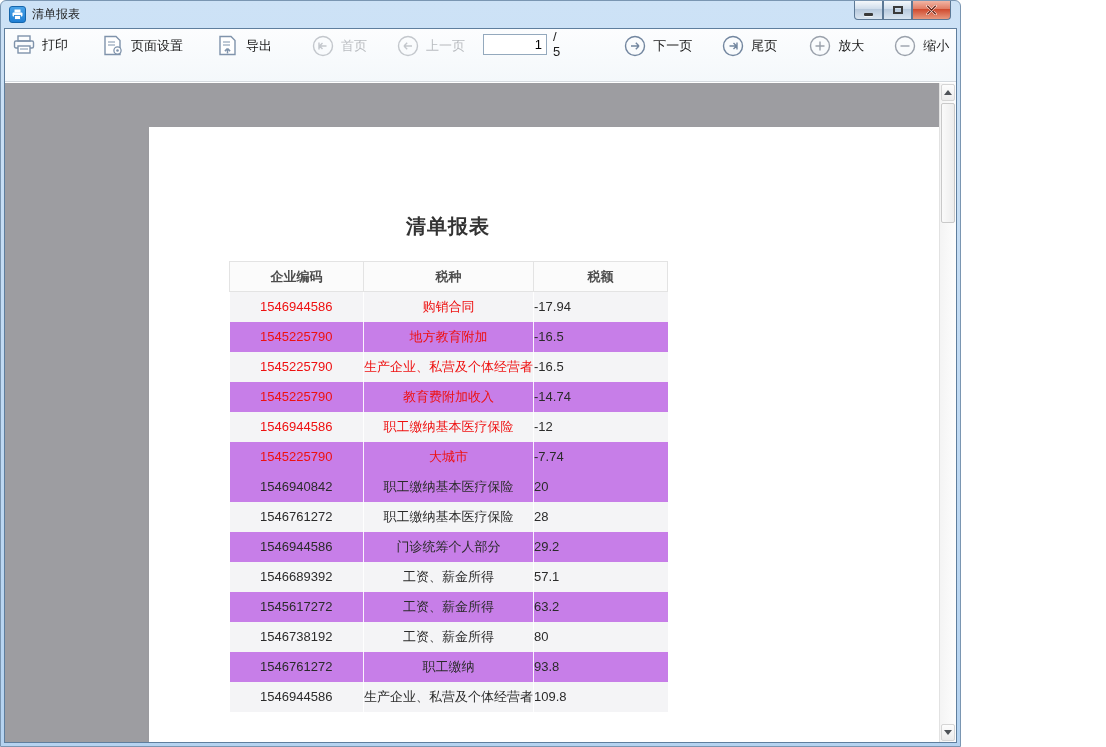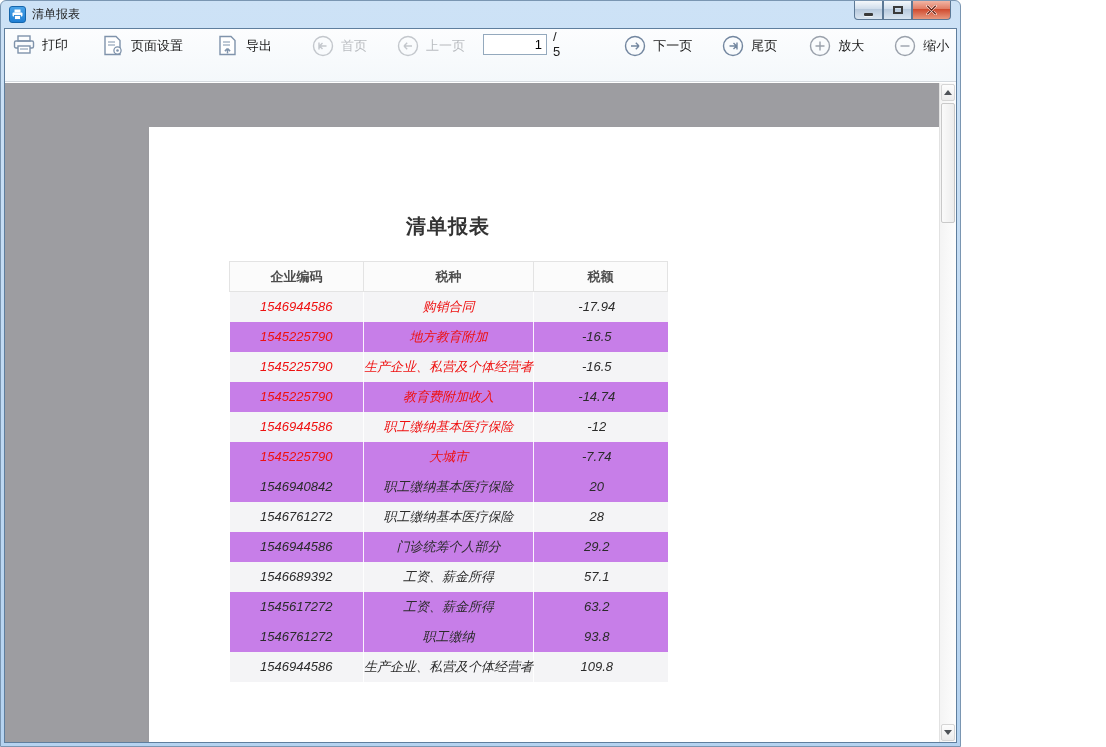--- a/index.html
+++ b/index.html
@@ -67,22 +67,22 @@
 
   table.report { border-collapse:collapse; width:438px; table-layout:fixed;
     font-size:13px; }
   table.report col.c1 { width:134px; }
   table.report col.c2 { width:170px; }
   table.report col.c3 { width:134px; }
   table.report th { height:30px; font-weight:bold; color:#4d4d4d;
     background:#fbfbfb; border:1px solid #e3e3e3; text-align:center; }
   table.report td { height:30px; text-align:center; color:#2b2b2b;
     border-right:1px solid rgba(255,255,255,.9); }
-  table.report td:last-child { border-right:none; text-align:center; padding-right:8px; }
-  table.report tbody tr { background:#f4f4f6;font-style:italic; }
+  table.report td:last-child { border-right:none; text-align:left; padding-right:8px; }
+  table.report tbody tr { background:#f4f4f6; }
   table.report tbody tr.alt { background:#c77ee8; }
   table.report tbody tr.neg td.f-code,
   table.report tbody tr.neg td.f-tax { color:#ee1111; }
 
   
   .scrollbar { position:absolute; top:0; bottom:0; right:0; width:17px;
     background:linear-gradient(90deg,#f4f4f4,#fdfdfd); border-left:1px solid #e2e2e2; }
   .sb-btn { position:absolute; left:1px; right:1px; height:17px;
     border:1px solid #d5d5d5; border-radius:2px;
     background:linear-gradient(#fdfdfd,#ececec);
@@ -314,20 +314,25 @@
                   <td class="f-tax">工资、薪金所得</td>
                   <td class="f-amount">57.1</td>
                 </tr>
 
                 <tr class="alt">
                   <td class="f-code">1545617272</td>
                   <td class="f-tax">工资、薪金所得</td>
                   <td class="f-amount">63.2</td>
                 </tr>
 
+                <tr>
+                  <td class="f-code">1546738192</td>
+                  <td class="f-tax">工资、薪金所得</td>
+                  <td class="f-amount">80</td>
+                </tr>
 
                 <tr class="alt">
                   <td class="f-code">1546761272</td>
                   <td class="f-tax">职工缴纳</td>
                   <td class="f-amount">93.8</td>
                 </tr>
 
                 <tr>
                   <td class="f-code">1546944586</td>
                   <td class="f-tax">生产企业、私营及个体经营者</td>

